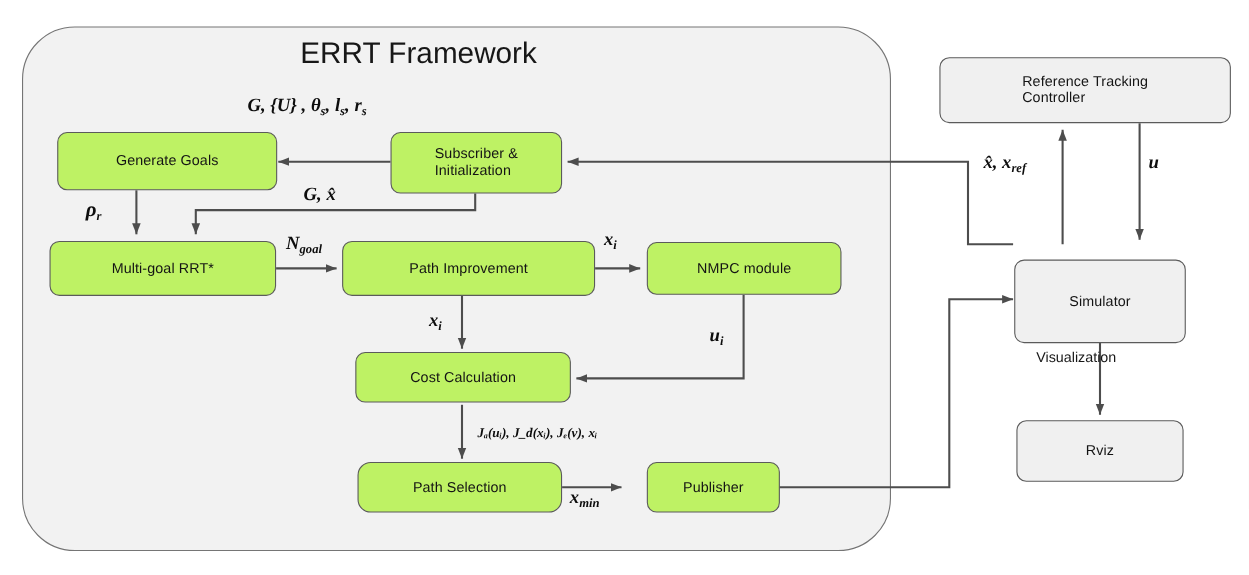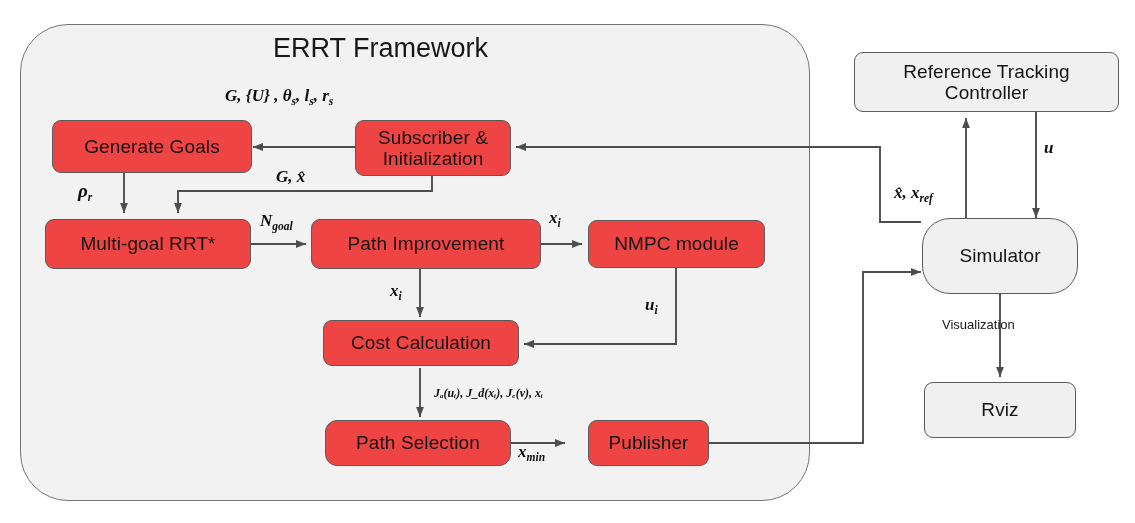--- a/index.html
+++ b/index.html
@@ -23,32 +23,32 @@
     top: 0;
     width: 1135px;
     height: 523px;
   }
   .node {
     position: absolute;
     box-sizing: border-box;
     display: flex;
     align-items: center;
     justify-content: center;
-    text-align: center;
+    text-align: left;
     border: 1.6px solid #5b5b5b;
     border-radius: 9px;
     color: #141414;
     font-family: "Liberation Sans", sans-serif;
-    font-size: 19px;
+    font-size: 13px;
     line-height: 1.12;
     letter-spacing: 0.1px;
     white-space: pre-line;
   }
   .node.inner {
-    background: #ef4444;
+    background: #bef264;
   }
   .node.outerbox {
     background: #f0f0f0;
   }
   .framework-shell {
     position: absolute;
     box-sizing: border-box;
     background: #f2f2f2;
     border: 1.3px solid #757575;
     border-radius: 48px;
@@ -143,21 +143,21 @@
 
   <div class="node inner" style="left:323px; top:320px; width:196px; height:46px;">Cost Calculation</div>
 
   <div class="node inner" style="left:325px; top:420px; width:186px; height:46px;border-radius:12px;">Path Selection</div>
 
   <div class="node inner" style="left:570px; top:420px; width:121px; height:46px;margin-left:18px;">Publisher</div>
 
   <div class="node outerbox" style="left:854px; top:52px; width:265px; height:60px;">Reference Tracking
 Controller</div>
 
-  <div class="node outerbox" style="left:922px; top:218px; width:156px; height:76px;border-radius:28px;">Simulator</div>
+  <div class="node outerbox" style="left:922px; top:236px; width:156px; height:76px;">Simulator</div>
 
   <div class="node outerbox" style="left:924px; top:382px; width:152px; height:56px;">Rviz</div>
 
   <div class="elabel" style="left:225px; top:86px;">
     <span>G, {U} , θ</span><sub>s</sub><span>, l</span><sub>s</sub><span>, r</span><sub>s</sub>
   </div>
 
   <div class="elabel" style="left:78px; top:180px; font-size:19px;">
     <span>ρ</span><sub>r</sub>
   </div>
@@ -183,21 +183,21 @@
   </div>
 
   <div class="elabel" style="left:434px; top:386px; font-size:12px;">
     <span>Jₐ(uᵢ), J_d(xᵢ), Jₑ(v), xᵢ</span>
   </div>
 
   <div class="elabel" style="left:518px; top:442px;">
     <span>x</span><sub>min</sub>
   </div>
 
-  <div class="elabel" style="left:894px; top:138px;margin-top:45px;">
+  <div class="elabel" style="left:894px; top:138px;">
     <span>x̂, x</span><sub>ref</sub>
   </div>
 
   <div class="elabel" style="left:1044px; top:138px;">
     <span>u</span>
   </div>
 
   <div class="plainlabel" style="left:907px; top:317px;margin-left:35px;">
     <span>Visualization</span>
   </div>

